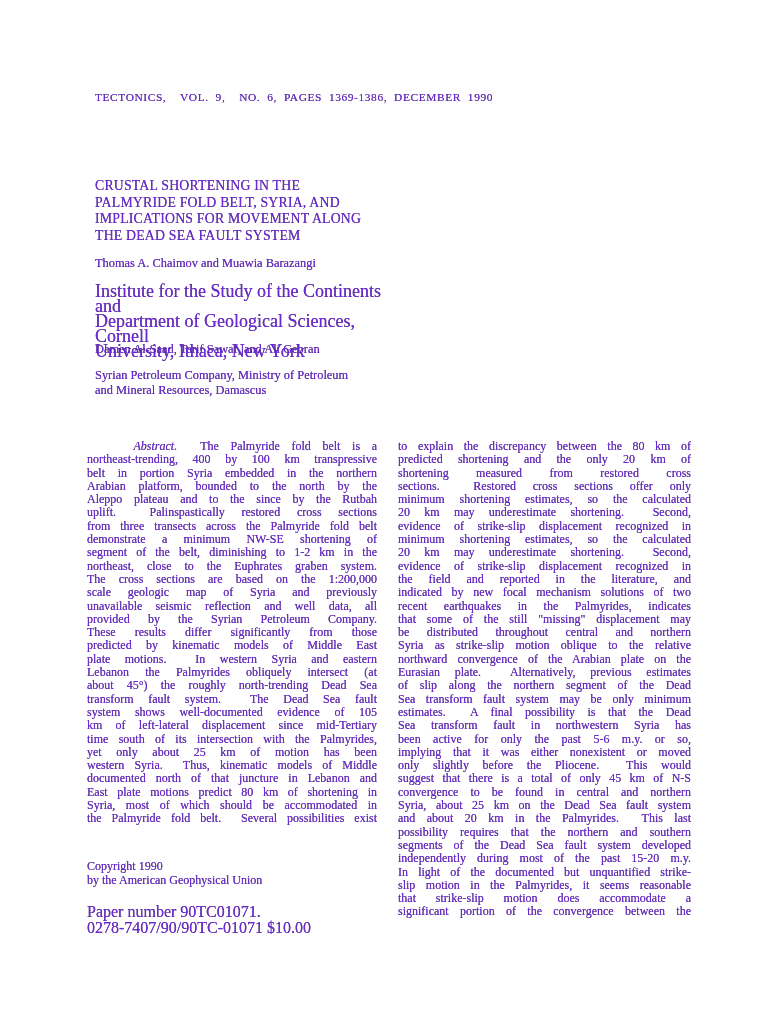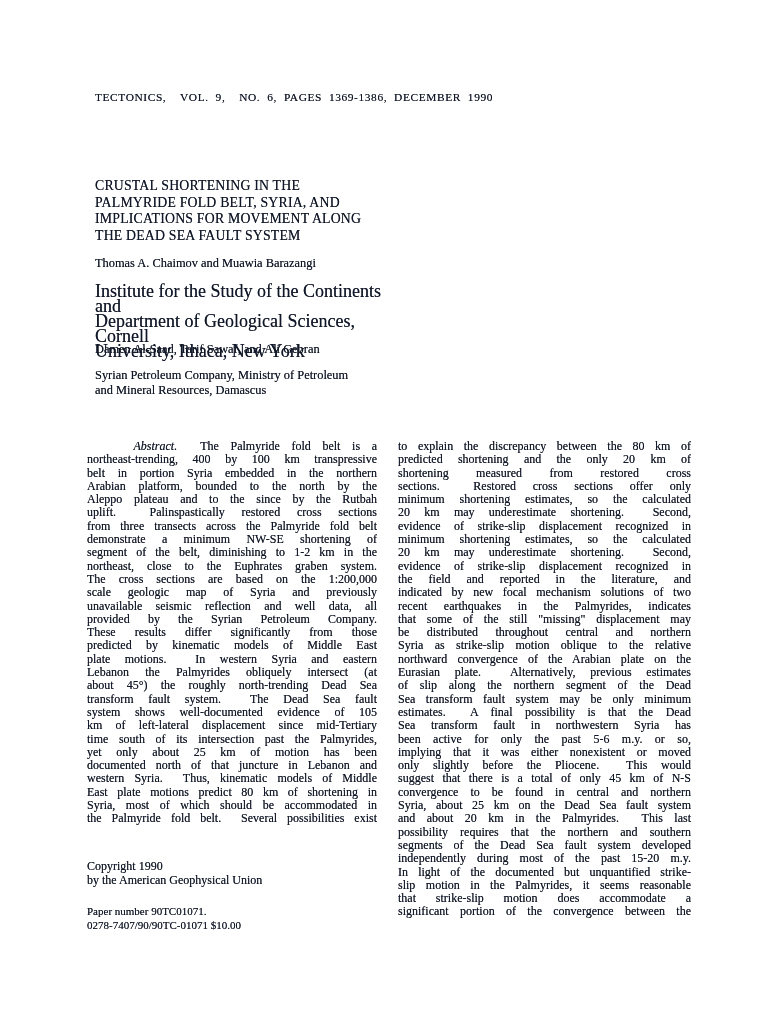--- a/index.html
+++ b/index.html
@@ -7,21 +7,21 @@
     padding: 0;
     background: #ffffff;
   }
   .page {
     position: relative;
     width: 768px;
     height: 1024px;
     background: #ffffff;
     overflow: hidden;
     font-family: "Liberation Serif", serif;
-    color: #0f172a;
+    color: #6d28d9;
     text-shadow: 0 0 0.45px rgba(20,20,20,0.7);
   }
   .block { position: absolute; }
 
   .journal {
     left: 95px; top: 91px;
     font-size: 11.4px;
     letter-spacing: 0.6px;
     word-spacing: 3.5px;
     white-space: nowrap;
@@ -46,21 +46,21 @@
   .col.leftcol  { left: 87px;  width: 290px; }
   .col.rightcol { left: 398px; width: 293px; }
 
   .justify .line {
     text-align: justify;
     text-align-last: justify;
   }
   .line { min-height: 1em; }
 
   .copyright { left: 87px; top: 860px; font-size: 12px; line-height: 13.8px; width: 290px; }
-  .papernum  { left: 87px; top: 905px; font-size: 11px; line-height: 13.8px; width: 290px; }
+  .papernum  { left: 87px; top: 905px; font-size: 16px; line-height: 13.8px; width: 290px; }
 
   em { font-style: italic; }
 </style>
 </head>
 <body>
 
 <div class="page">
 
   <div class="block journal">TECTONICS,&nbsp; VOL. 9,&nbsp; NO. 6, PAGES 1369-1386, DECEMBER 1990</div>
 
@@ -102,24 +102,24 @@
       <div class="line">unavailable seismic reflection and well data, all</div>
       <div class="line">provided by the Syrian Petroleum Company.</div>
       <div class="line">These results differ significantly from those</div>
       <div class="line">predicted by kinematic models of Middle East</div>
       <div class="line">plate motions.&nbsp; In western Syria and eastern</div>
       <div class="line">Lebanon the Palmyrides obliquely intersect (at</div>
       <div class="line">about 45°) the roughly north-trending Dead Sea</div>
       <div class="line">transform fault system.&nbsp; The Dead Sea fault</div>
       <div class="line">system shows well-documented evidence of 105</div>
       <div class="line">km of left-lateral displacement since mid-Tertiary</div>
-      <div class="line">time south of its intersection past the Palmyrides,</div>
+      <div class="line">time south of its intersection with the Palmyrides,</div>
       <div class="line">yet only about 25 km of motion has been</div>
+      <div class="line">western Syria.&nbsp; Thus, kinematic models of Middle</div>
       <div class="line">documented north of that juncture in Lebanon and</div>
-      <div class="line">western Syria.&nbsp; Thus, kinematic models of Middle</div>
       <div class="line">East plate motions predict 80 km of shortening in</div>
       <div class="line">Syria, most of which should be accommodated in</div>
       <div class="line">the Palmyride fold belt.&nbsp; Several possibilities exist</div>
     </div>
 
   <div class="block col rightcol justify">
       <div class="line">to explain the discrepancy between the 80 km of</div>
       <div class="line">predicted shortening and the only 20 km of</div>
       <div class="line">shortening measured from restored cross</div>
       <div class="line">sections.&nbsp; Restored cross sections offer only</div>

